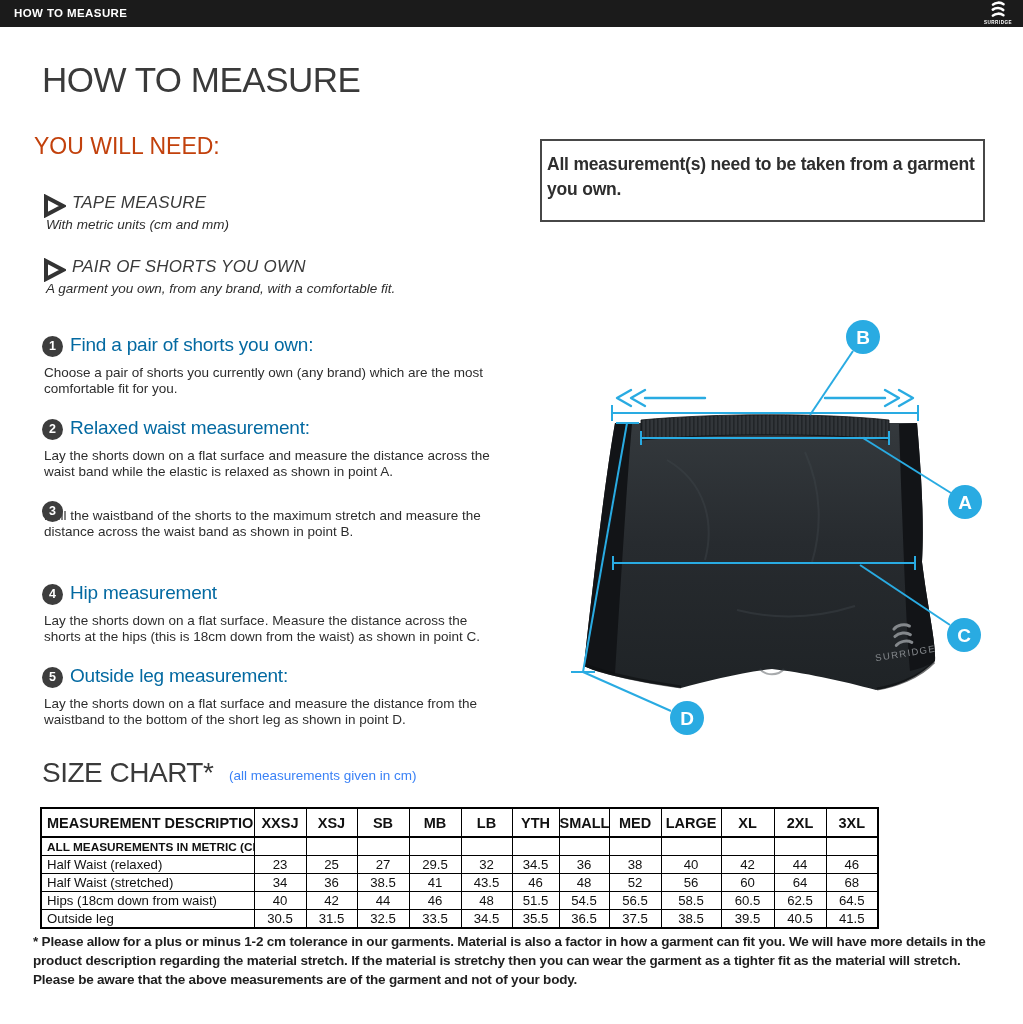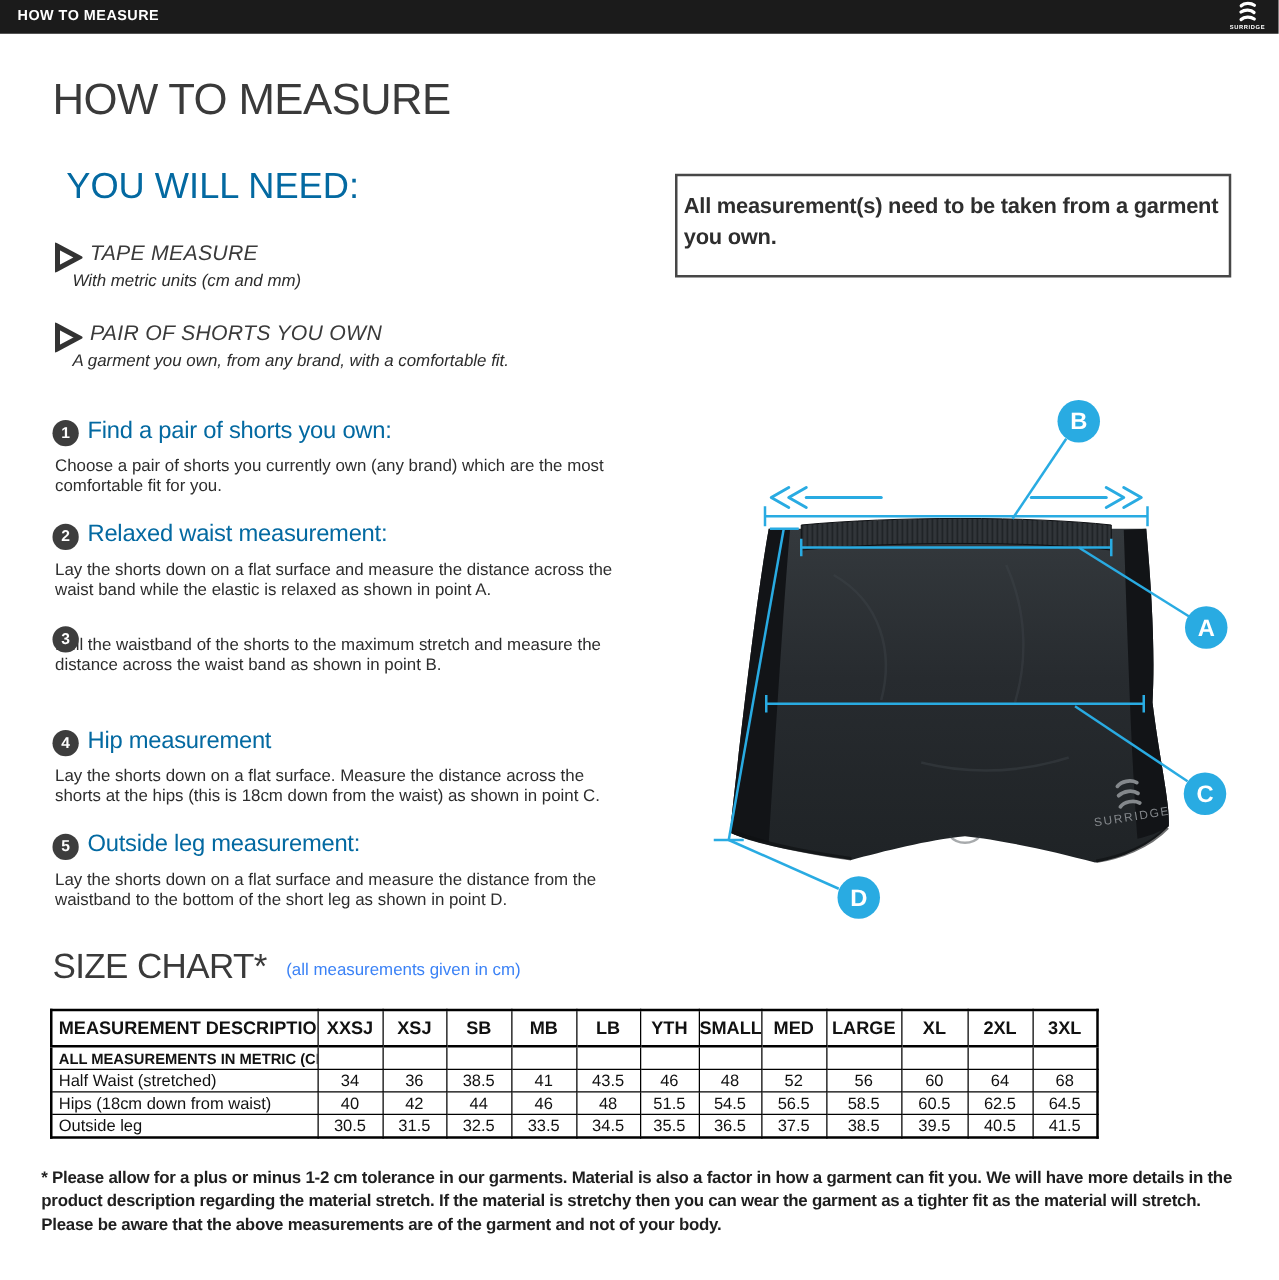--- a/index.html
+++ b/index.html
@@ -8,26 +8,26 @@
     font-family:"Liberation Sans", sans-serif;color:#2d2d2d;overflow:hidden;
   }
   
   .topbar{position:absolute;left:0;top:0;width:1023px;height:27px;background:#1b1b1b;}
   .topbar-title{position:absolute;left:14px;top:0;line-height:27px;color:#ffffff;
     font-size:11.5px;font-weight:bold;letter-spacing:.4px;}
   .topbar-logo{position:absolute;right:8px;top:1px;width:34px;height:25px;text-align:center;}
   
   .page-title{position:absolute;left:42px;top:60px;font-size:35px;letter-spacing:-.5px;
     color:#3a3a3a;font-weight:400;}
-  .need-heading{position:absolute;left:53px;top:133px;font-size:29px;color:#0369a1;font-weight:400;}
+  .need-heading{position:absolute;left:34px;top:133px;font-size:23px;color:#c2410c;font-weight:400;}
   
   .need-item{position:absolute;left:42px;width:480px;font-style:italic;}
   .need-item .tri{position:absolute;left:0;top:1px;}
   .need-label{margin-left:30px;font-size:17px;color:#3a3a3a;letter-spacing:.2px;}
-  .need-desc{margin-left:16px;margin-top:4px;font-size:13.5px;color:#2d2d2d;}
+  .need-desc{margin-left:4px;margin-top:4px;font-size:13.5px;color:#2d2d2d;}
   
   .note-box{position:absolute;left:540px;top:139px;width:445px;height:83px;box-sizing:border-box;
     border:2px solid #474747;padding:11px 5px;}
   .note-box p{margin:0;font-size:17.5px;font-weight:bold;color:#2e2e2e;line-height:25px;letter-spacing:-.2px;}
   
   .step{position:absolute;left:42px;width:475px;}
   .step-num{position:absolute;left:0;top:2px;width:21px;height:21px;border-radius:50%;
     background:#3d3d3d;color:#fff;font-size:12.5px;font-weight:bold;text-align:center;line-height:21px;}
   .step-title{margin-left:28px;font-size:19px;color:#0369a1;letter-spacing:-.2px;}
   .step-desc{margin-left:2px;margin-top:9px;font-size:13.5px;line-height:15.5px;color:#2d2d2d;width:462px;}
@@ -274,20 +274,35 @@
         <td></td>
         <td></td>
         <td></td>
         <td></td>
         <td></td>
         <td></td>
         <td></td>
         <td></td>
       </tr>
       <tr>
+        <td class="desc">Half Waist (relaxed)</td>
+        <td class="val">23</td>
+        <td class="val">25</td>
+        <td class="val">27</td>
+        <td class="val">29.5</td>
+        <td class="val">32</td>
+        <td class="val">34.5</td>
+        <td class="val">36</td>
+        <td class="val">38</td>
+        <td class="val">40</td>
+        <td class="val">42</td>
+        <td class="val">44</td>
+        <td class="val">46</td>
+      </tr>
+      <tr>
         <td class="desc">Half Waist (stretched)</td>
         <td class="val">34</td>
         <td class="val">36</td>
         <td class="val">38.5</td>
         <td class="val">41</td>
         <td class="val">43.5</td>
         <td class="val">46</td>
         <td class="val">48</td>
         <td class="val">52</td>
         <td class="val">56</td>

